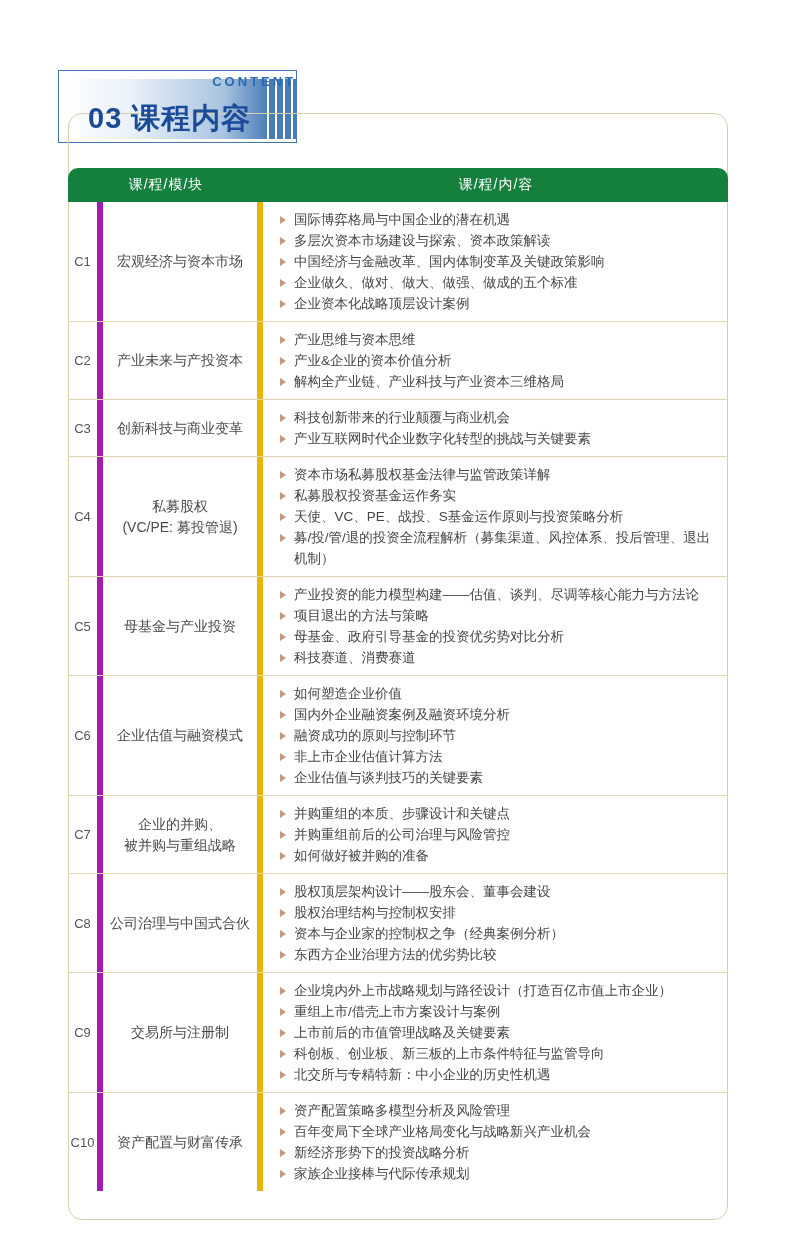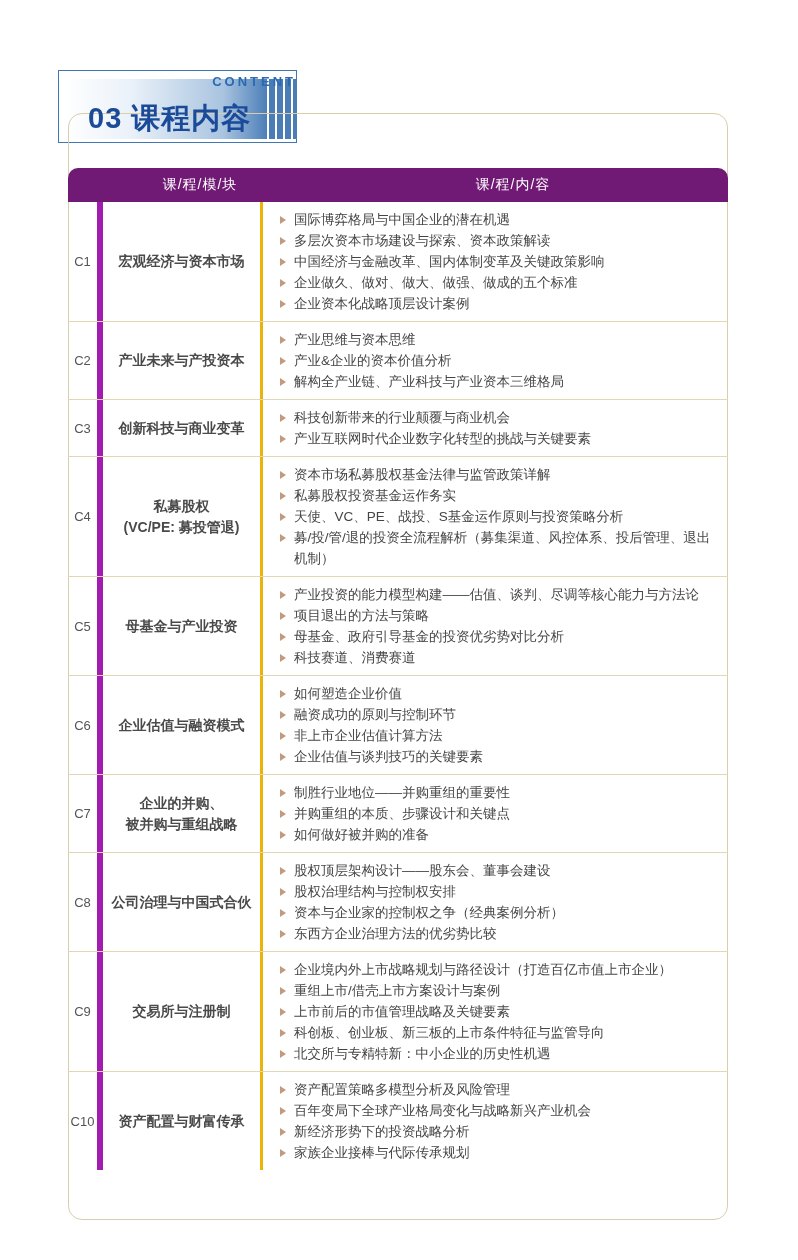--- a/index.html
+++ b/index.html
@@ -37,39 +37,39 @@
   .eyebrow{
     position:absolute;left:140px;top:55px;width:156px;z-index:4;
     text-align:right;font-size:13px;font-weight:600;letter-spacing:3px;color:#2a6ab2;margin-top:19px;
   }
   
   .course-table{
     position:absolute;left:68px;top:168px;width:660px;z-index:4;
     box-sizing:border-box;
   }
   .thead{
-    display:flex;height:34px;background:#701a75;
-    border-radius:10px 10px 0 0;color:#ffffff;font-size:14px;letter-spacing:1px;padding-left:34px;
+    display:flex;height:34px;background:#15803d;
+    border-radius:10px 10px 0 0;color:#ffffff;font-size:14px;letter-spacing:1px;
   }
   .thead .h1{width:196px;display:flex;align-items:center;justify-content:center;}
   .thead .h2{flex:1;display:flex;align-items:center;justify-content:center;}
   .trow{
     display:flex;border-top:1px solid #e3d6b2;box-sizing:border-box;
   }
   .trow:first-of-type{border-top:none;}
   .cell-code{
     width:35px;flex:0 0 35px;border-right:6px solid #a21caf;
     display:flex;align-items:center;justify-content:center;
     font-size:13px;color:#555555;box-sizing:border-box;
   }
   .cell-module{
-    width:160px;flex:0 0 160px;border-right:3px solid #eab308;
+    width:160px;flex:0 0 160px;border-right:6px solid #eab308;
     display:flex;align-items:center;justify-content:center;text-align:center;
     font-size:14px;color:#4a4a4a;line-height:1.5;white-space:pre-line;
-    box-sizing:border-box;padding:4px 6px;font-weight:bold;
+    box-sizing:border-box;padding:4px 6px;
   }
   .cell-content{
     flex:1;padding:7px 14px 7px 17px;box-sizing:border-box;
     display:flex;flex-direction:column;justify-content:center;
   }
   .item{display:flex;align-items:flex-start;}
   .tri{
     flex:0 0 auto;width:0;height:0;margin:7px 8px 0 0;
     border-left:6px solid #c49a7e;border-top:4px solid transparent;border-bottom:4px solid transparent;
   }
@@ -201,44 +201,48 @@
       <div class="trow">
         <div class="cell-code">C6</div>
         <div class="cell-module">企业估值与融资模式</div>
         <div class="cell-content">
           <div class="item">
             <span class="tri"></span>
             <span class="item-text">如何塑造企业价值</span>
           </div>
           <div class="item">
             <span class="tri"></span>
+            <span class="item-text">国内外企业融资案例及融资环境分析</span>
+          </div>
+          <div class="item">
+            <span class="tri"></span>
             <span class="item-text">融资成功的原则与控制环节</span>
           </div>
           <div class="item">
             <span class="tri"></span>
             <span class="item-text">非上市企业估值计算方法</span>
           </div>
           <div class="item">
             <span class="tri"></span>
             <span class="item-text">企业估值与谈判技巧的关键要素</span>
           </div>
         </div>
       </div>
       <div class="trow">
         <div class="cell-code">C7</div>
         <div class="cell-module">企业的并购、
 被并购与重组战略</div>
         <div class="cell-content">
           <div class="item">
             <span class="tri"></span>
-            <span class="item-text">制胜行业地位——并购重组的重要性</span>
-          </div>
-          <div class="item">
-            <span class="tri"></span>
             <span class="item-text">并购重组的本质、步骤设计和关键点</span>
+          </div>
+          <div class="item">
+            <span class="tri"></span>
+            <span class="item-text">并购重组前后的公司治理与风险管控</span>
           </div>
           <div class="item">
             <span class="tri"></span>
             <span class="item-text">如何做好被并购的准备</span>
           </div>
         </div>
       </div>
       <div class="trow">
         <div class="cell-code">C8</div>
         <div class="cell-module">公司治理与中国式合伙</div>

